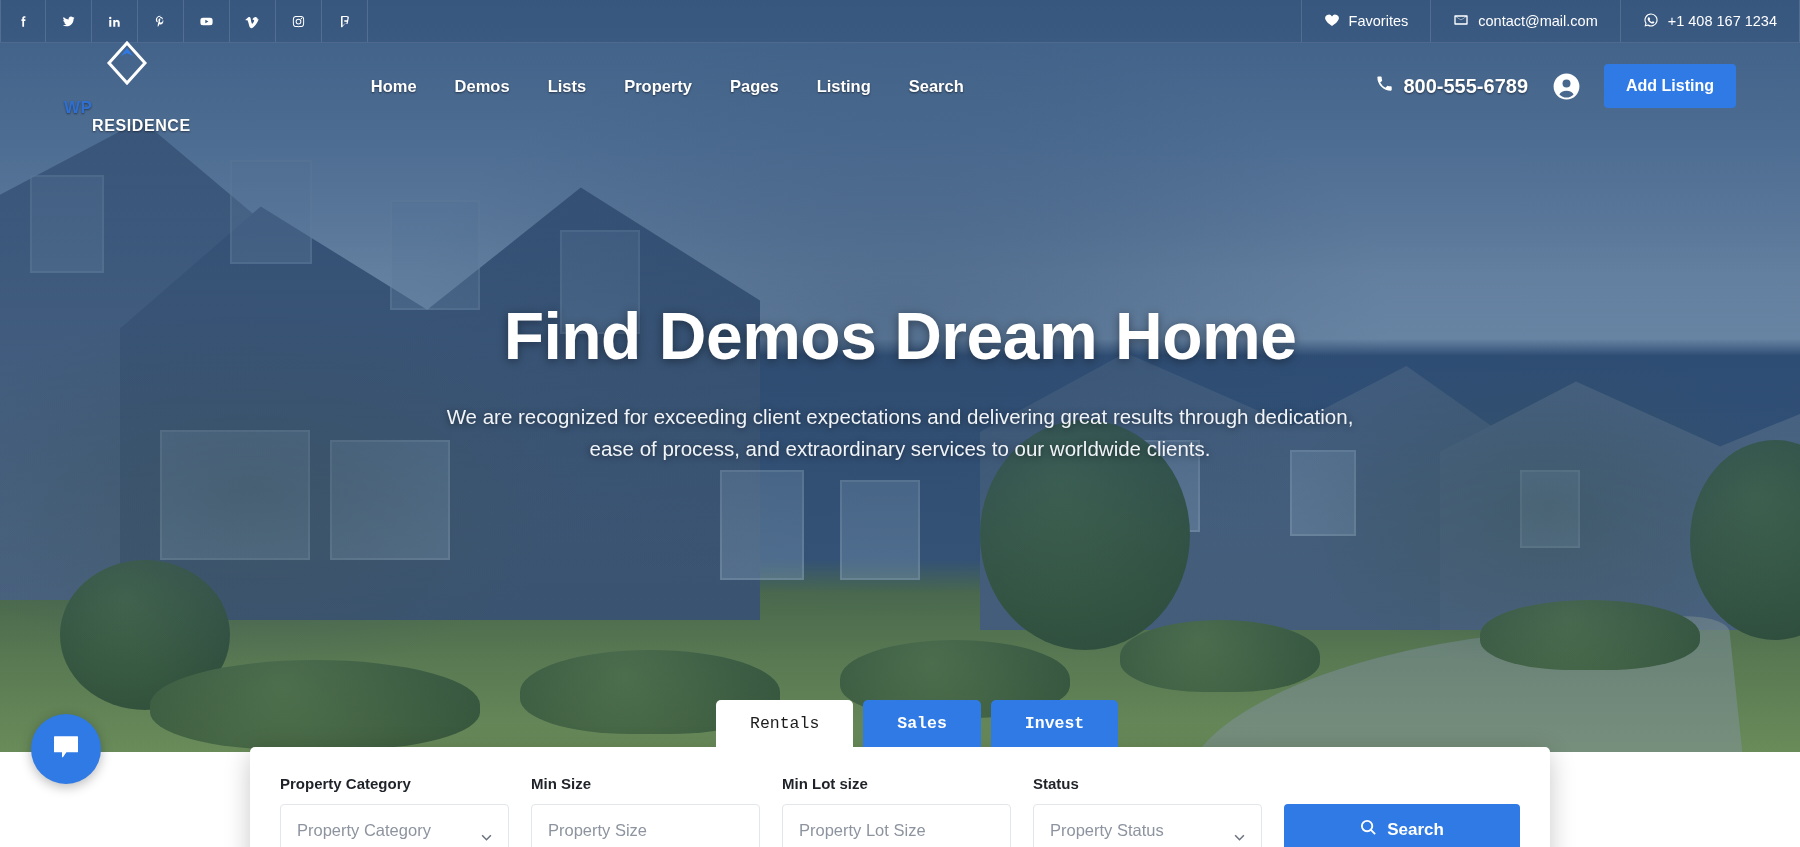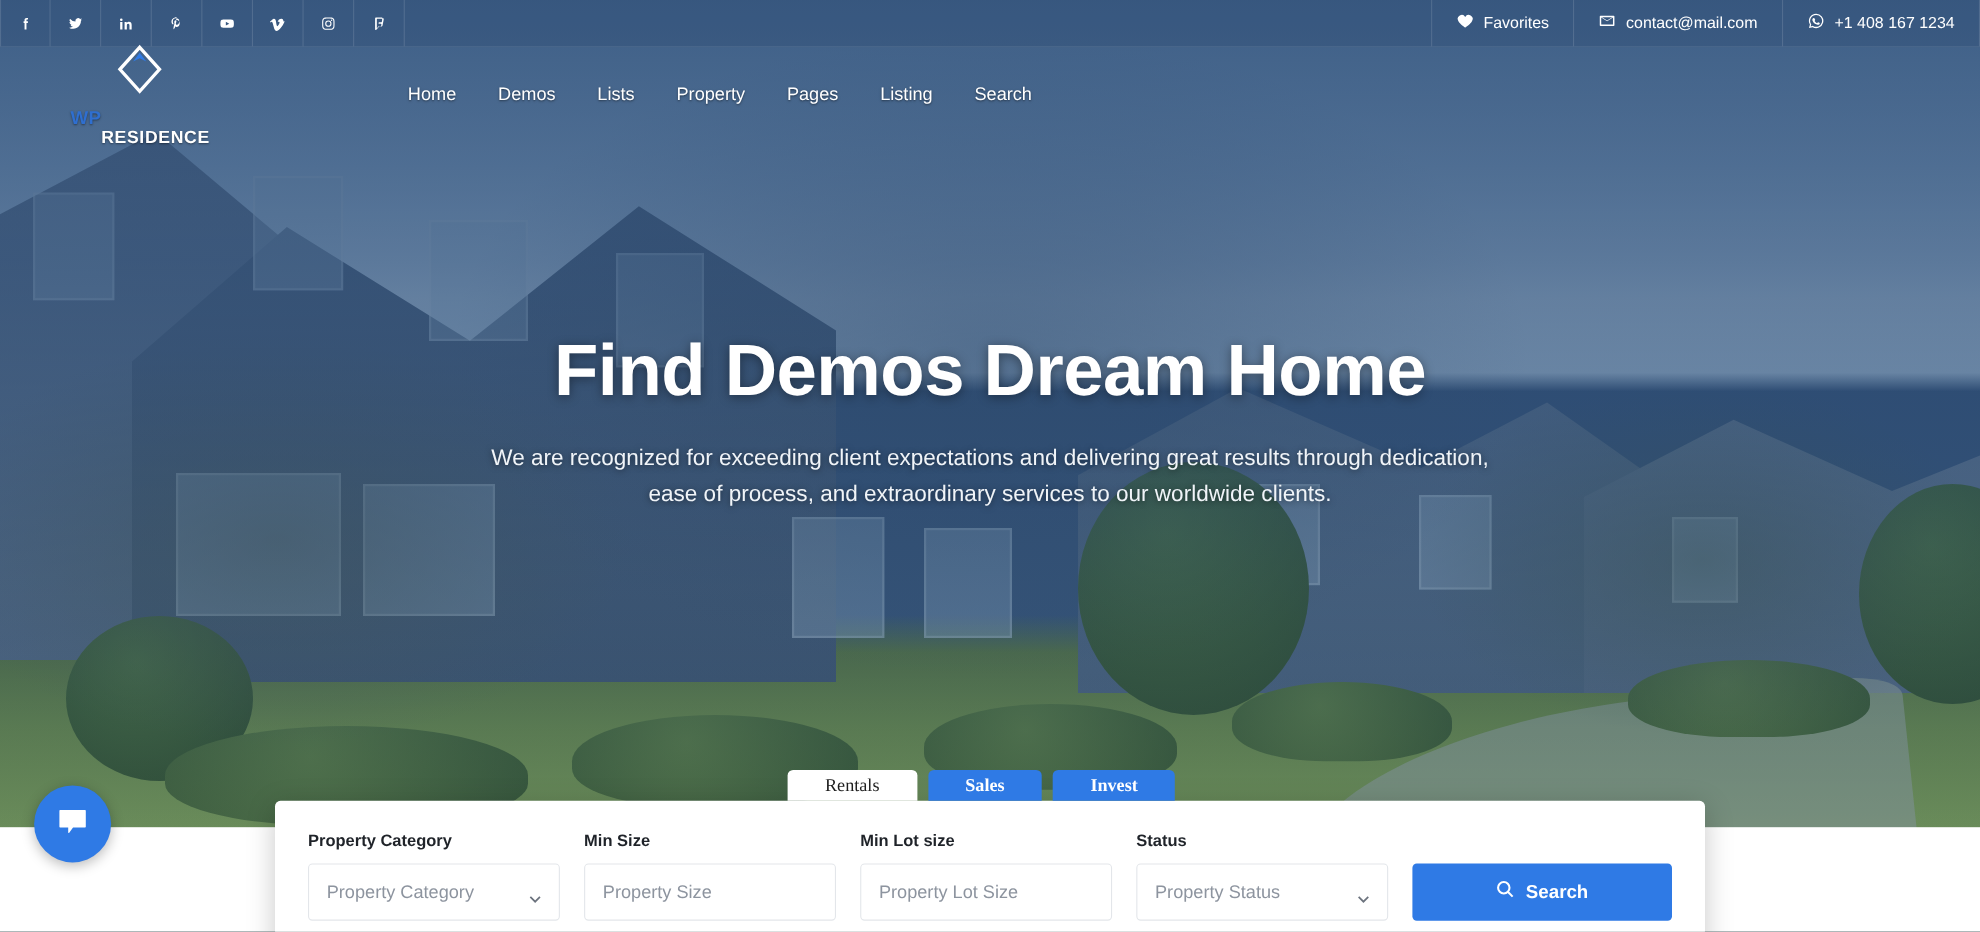--- a/index.html
+++ b/index.html
@@ -169,21 +169,21 @@
   }
 
   .navlinks {
     display: flex; align-items: center;
     gap: 38px;
     margin-left: 180px;
   }
   .navlink {
     color: #ffffff;
     font-size: 16.5px;
-    font-weight: 400;
+    font-weight: 700;
     text-decoration: none;
     text-shadow: 0 1px 2px rgba(0,0,0,.5);
     cursor: pointer;
     white-space: nowrap;
   }
 
   .nav-right {
     display: flex; align-items: center; gap: 22px;
     margin-left: auto; margin-right: 64px;
   }
@@ -237,27 +237,27 @@
   
   .search-block {
     position: absolute;
     left: 50%; transform: translateX(-50%);
     top: 700px;
     width: 1300px;
     z-index: 35;
   }
   .tabs { display: flex; gap: 10px; margin-left: 466px; }
   .tab {
-    padding: 4px 34px;
+    padding: 14px 34px;
     font-size: 16.5px;
     border-radius: 5px 5px 0 0;
     cursor: pointer;
     white-space: nowrap;
     border: none;
-    font-family: Liberation Serif, serif;
+    font-family: Liberation Mono, monospace;
   }
   .tab.inactive { background: #2f7ae5; color: #fff; font-weight: 700; }
   .tab.active   { background: #ffffff; color: #1d1d1d; font-weight: 400; }
 
   .search-panel {
     background: #ffffff;
     border-radius: 5px;
     padding: 28px 30px 34px;
     display: flex;
     align-items: flex-end;
@@ -462,20 +462,36 @@
     <nav class="navlinks">
       <a class="navlink">Home</a>
       <a class="navlink">Demos</a>
       <a class="navlink">Lists</a>
       <a class="navlink">Property</a>
       <a class="navlink">Pages</a>
       <a class="navlink">Listing</a>
       <a class="navlink">Search</a>
     </nav>
 
+    <div class="nav-right">
+      <div class="nav-phone">
+        <span>
+          <svg viewBox="0 0 24 24">
+              <path d="M6.6 10.8a15.1 15.1 0 0 0 6.6 6.6l2.2-2.2c.3-.3.7-.4 1-.2 1.2.4 2.4.6 3.7.6.6 0 1 .4 1 1V20c0 .6-.4 1-1 1A17 17 0 0 1 3 4c0-.6.4-1 1-1h3.4c.6 0 1 .4 1 1 0 1.3.2 2.5.6 3.7.1.3 0 .7-.2 1l-2.2 2.1z"></path>
+            </svg>
+        </span>
+        <span>800-555-6789</span>
+      </div>
+      <div class="avatar-btn">
+        <svg viewBox="0 0 24 24">
+            <path d="M12 2a10 10 0 1 0 0 20 10 10 0 0 0 0-20zm0 4.5a3.1 3.1 0 1 1 0 6.2 3.1 3.1 0 0 1 0-6.2zm0 14.1a7.5 7.5 0 0 1-5.5-2.4c.6-1.9 3-3 5.5-3s4.9 1.1 5.5 3a7.5 7.5 0 0 1-5.5 2.4z"></path>
+          </svg>
+      </div>
+      <button class="add-listing">Add Listing</button>
+    </div>
   </div>
 
   <div class="hero-content">
     <h1 class="hero-title">Find Demos Dream Home</h1>
     <p class="hero-sub">
       <span>We are recognized for exceeding client expectations and delivering great results through dedication,</span>
       <br>
       <span>ease of process, and extraordinary services to our worldwide clients.</span>
     </p>
   </div>

